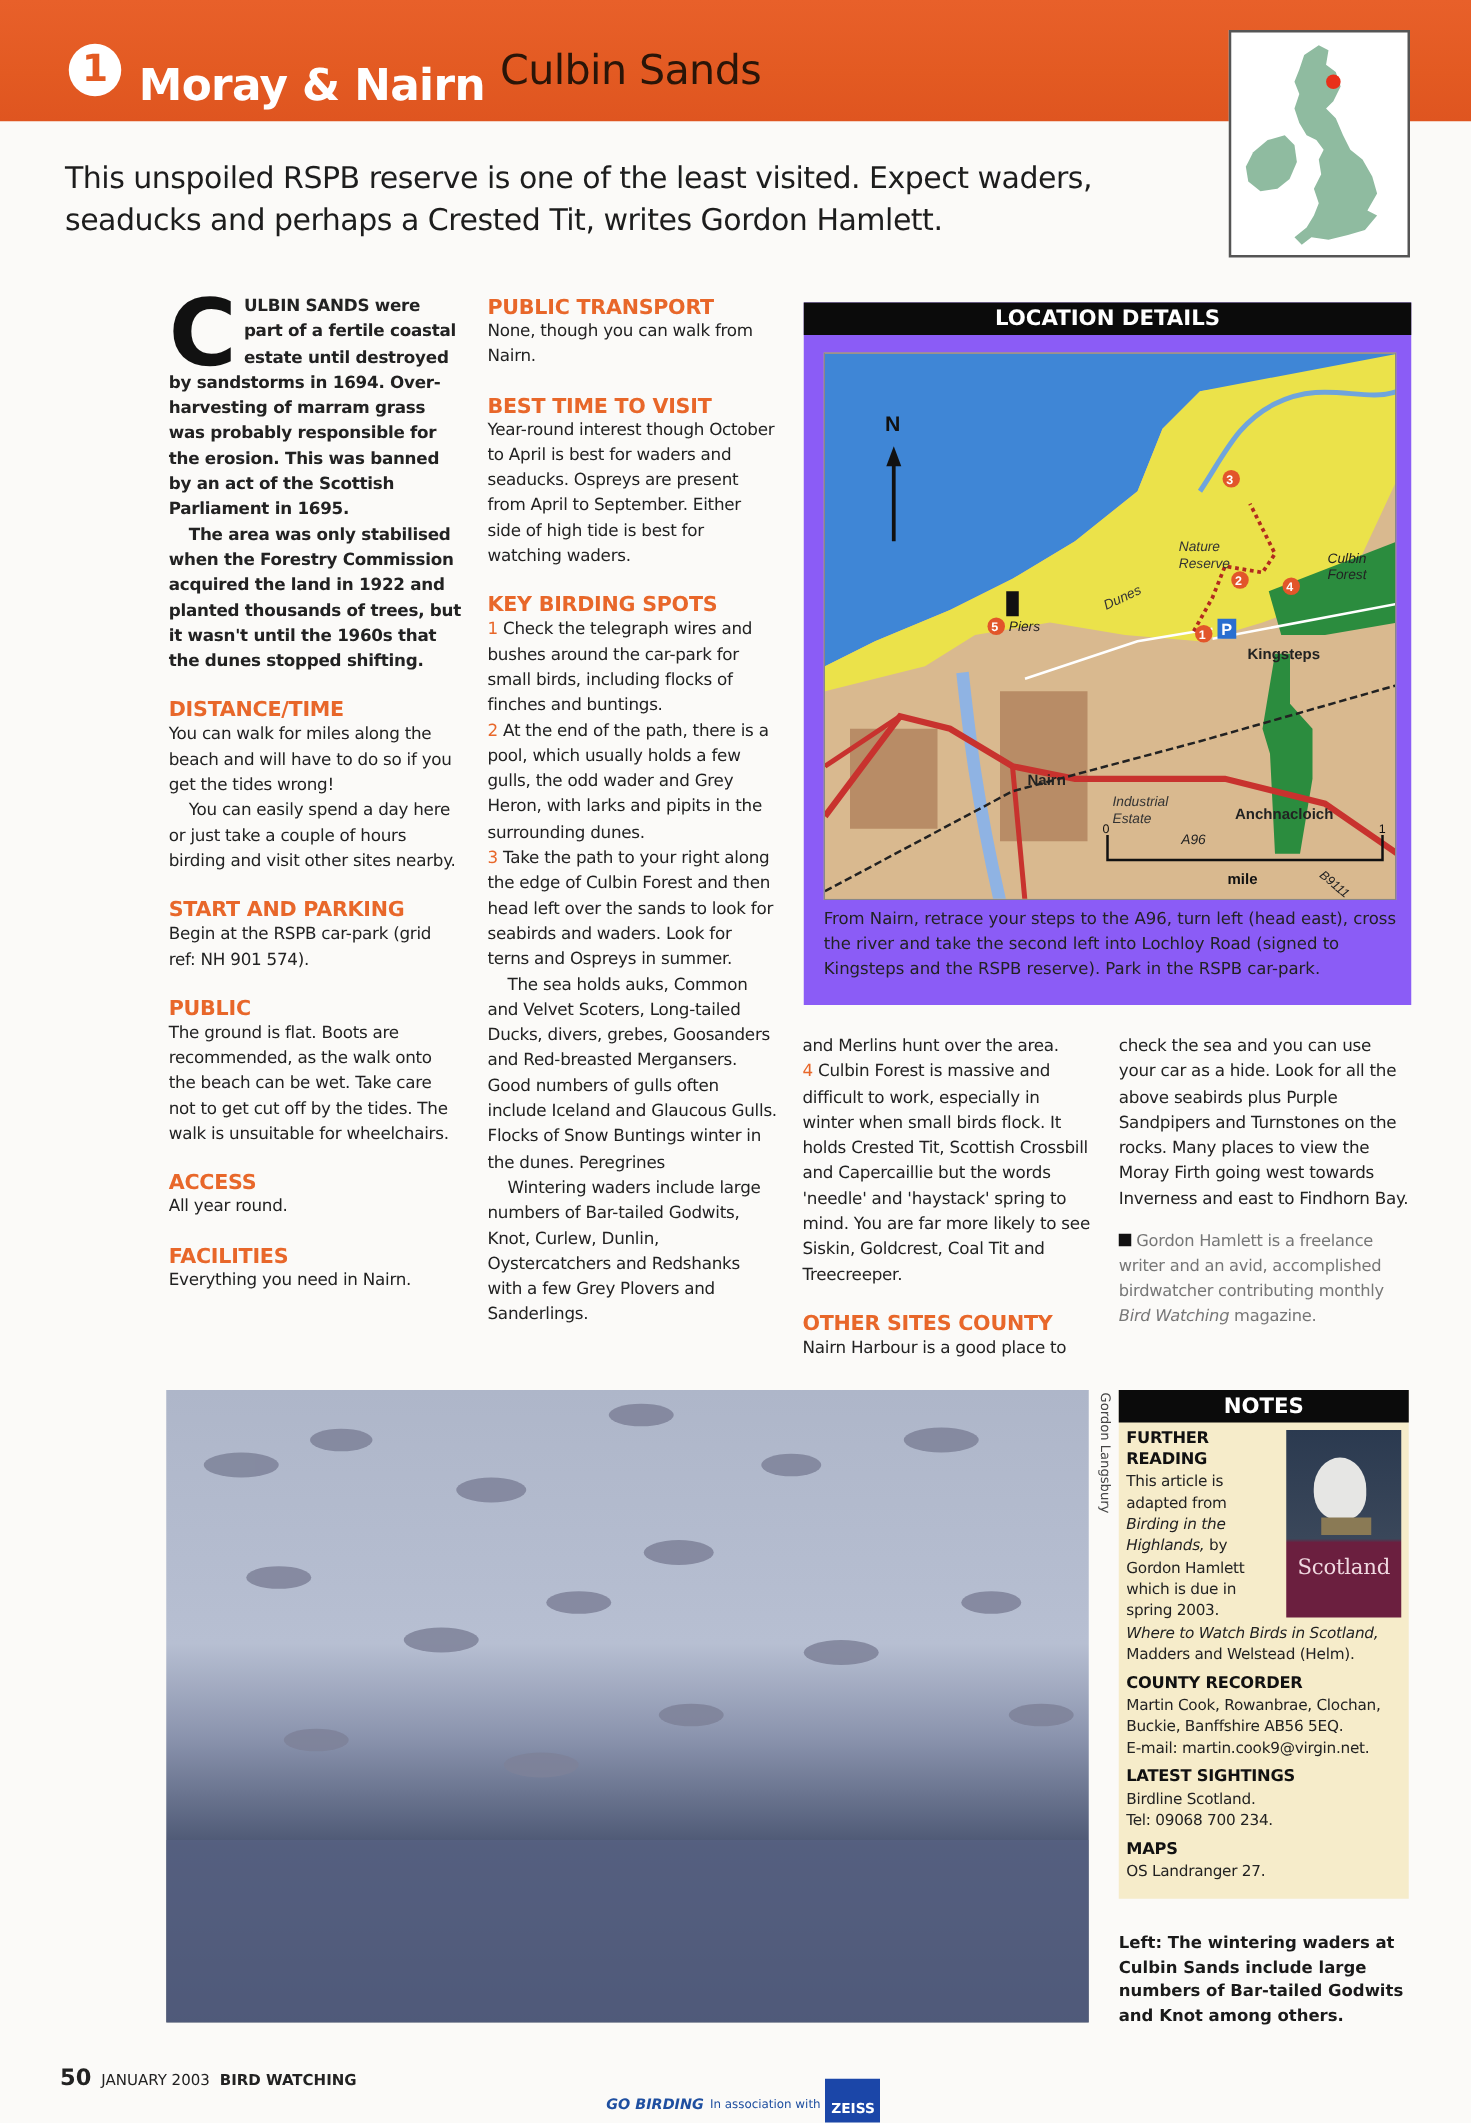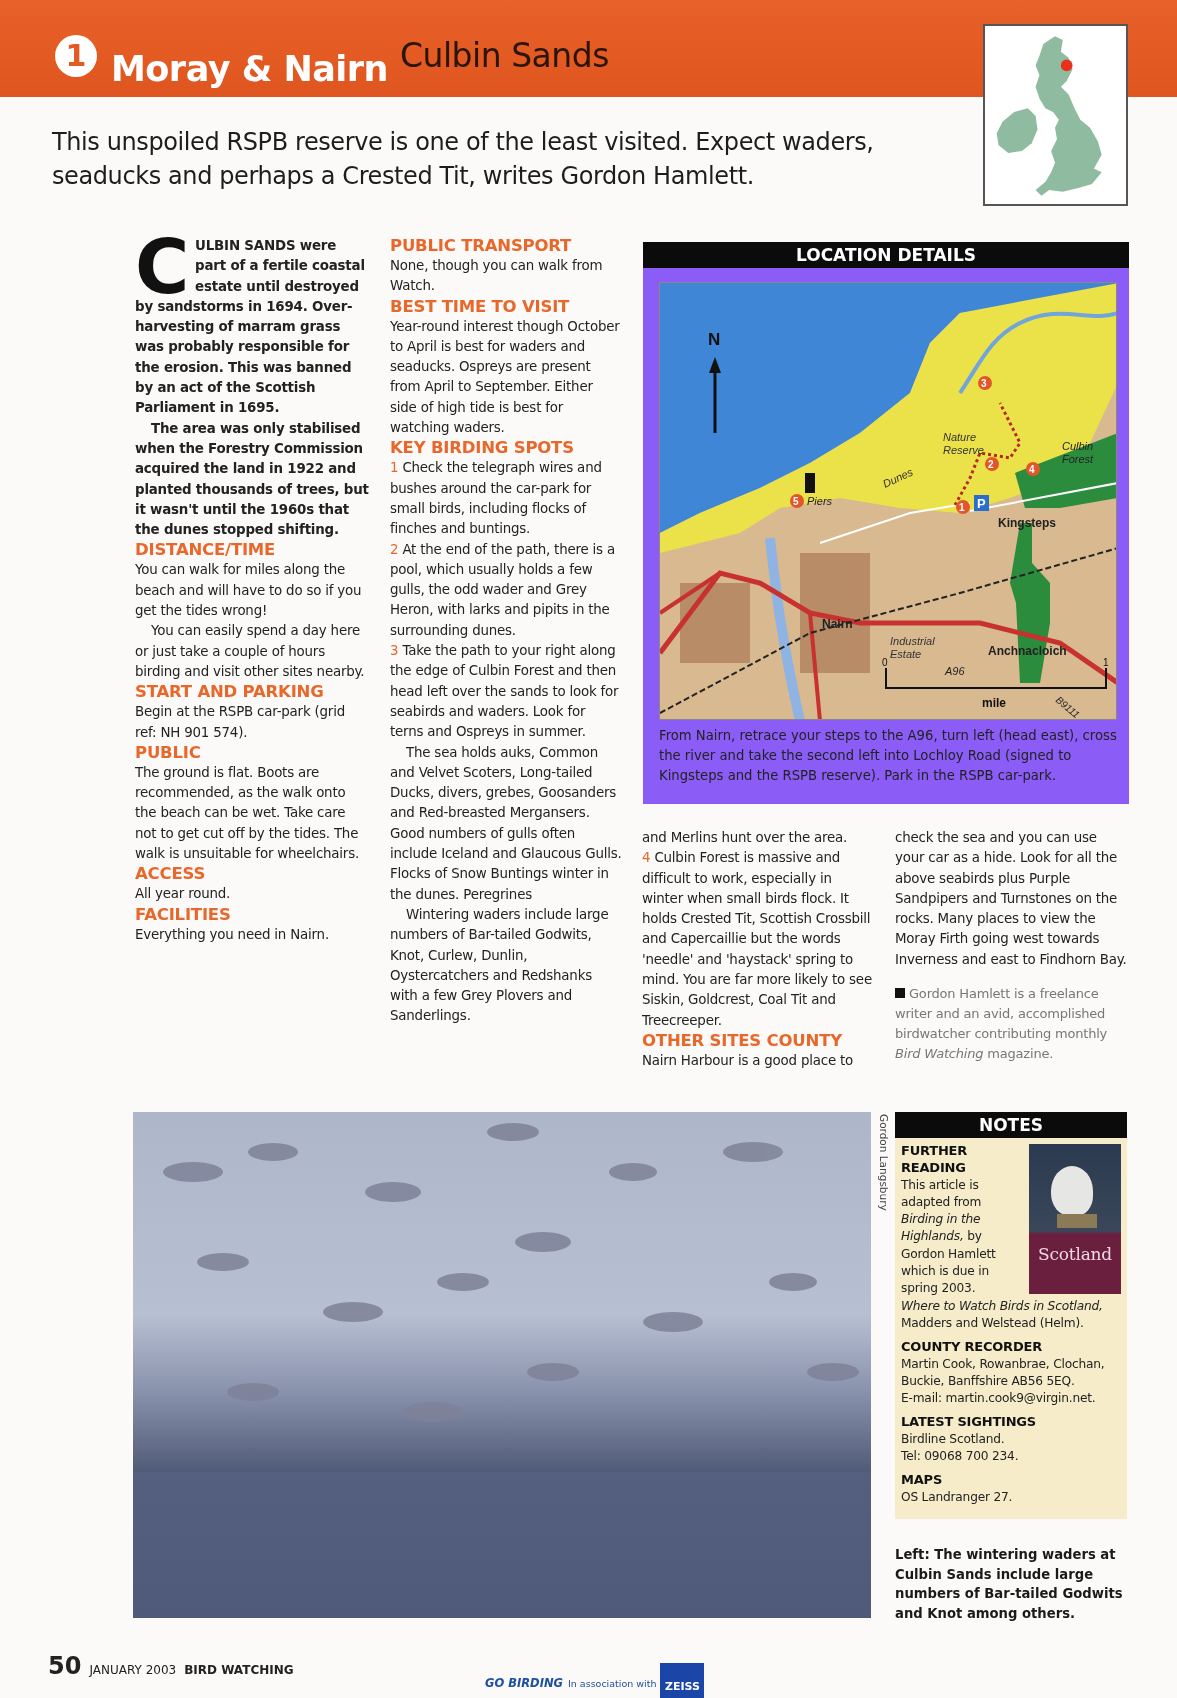--- a/index.html
+++ b/index.html
@@ -25,21 +25,21 @@
   .col1 { left: 135px; top: 236px; width: 235px; }
   .col2 { left: 390px; top: 236px; width: 232px; }
   .col3 { left: 642px; top: 828px; width: 230px; }
   .col4 { left: 895px; top: 828px; width: 235px; }
 
   .lead { font-weight: bold; font-size: 13.4px; line-height: 20.3px; }
   .dropcap { float: left; font-size: 74px; line-height: 58px; font-weight: bold; color: #111; margin: 2px 6px 0 0; }
   .lead p { text-indent: 0; }
   .lead p + p { text-indent: 16px; }
 
-  .hd { color: #e8672a; font-weight: bold; font-size: 16.5px; line-height: 20px; letter-spacing: -0.2px; }
+  .hd { color: #e8672a; font-weight: bold; font-size: 16.5px; line-height: 20px; margin-top: 18px; letter-spacing: -0.2px; }
   .hd.first { margin-top: 0; }
   .indent { text-indent: 16px; }
   .spot { color: #e8672a; }
 
   .byline { color: #777; margin-top: 14px; font-size: 13px; line-height: 20px; }
   .byline .sq { display: inline-block; width: 10px; height: 10px; background: #111; margin-right: 4px; vertical-align: 0; }
   .byline i { font-style: italic; }
 
   .loc { position: absolute; left: 643px; top: 242px; width: 486px; height: 562px; background: #8b5cf6; }
   .loc-hd { background: #0b0b0b; color: #fff; font-weight: bold; font-size: 17px; text-align: center; height: 26px; line-height: 26px; }
@@ -61,21 +61,21 @@
   .notes-body .sec { margin-top: 6px; }
   .book { float: right; width: 92px; height: 150px; margin: 2px 0 2px 4px; background: linear-gradient(180deg, #2b3a50 0%, #3a475a 58%, #6b1f3f 60%, #6b1f3f 100%); position: relative; }
   .book .bird { position: absolute; left: 22px; top: 22px; width: 42px; height: 50px; background: #e6e6e4; border-radius: 50% 50% 40% 45%; }
   .book .perch { position: absolute; left: 28px; top: 70px; width: 40px; height: 14px; background: #8a7a55; }
   .book .title { position: absolute; left: 0; width: 100%; top: 102px; text-align: center; color: #f0d8e0; font-family: "DejaVu Serif", serif; font-size: 17px; }
   .notes-body i { font-style: italic; margin-top: 48px; }
 
   .caption { position: absolute; left: 895px; top: 1545px; width: 235px; font-weight: bold; font-size: 13.2px; line-height: 19.5px; color: #1a1a1a; }
 
   .footer { position: absolute; left: 48px; top: 1652px; font-size: 12px; color: #222; white-space: nowrap; display: flex; align-items: baseline; }
-  .footer .pg { font-weight: bold; font-size: 24px; margin-right: 8px; }
+  .footer .pg { font-weight: bold; font-size: 18px; margin-right: 8px; }
   .footer .issue { margin-right: 8px; }
   .footer .mag { font-weight: bold; }
   .gobird { position: absolute; left: 485px; top: 1657px; display: flex; align-items: center; white-space: nowrap; font-size: 11.5px; }
   .gobird .gb { color: #1f4fa0; font-weight: bold; font-style: italic; margin-right: 5px; }
   .gobird .assoc { color: #1f4fa0; font-size: 9.5px; margin-right: 4px; }
   .zeiss { width: 44px; height: 46px; background: #1b46a8; color: #fff; font-weight: bold; font-size: 11px; display: flex; align-items: center; justify-content: center; margin-top: 6px; }
 </style>
 </head>
 <body>
 
@@ -115,21 +115,21 @@
 
   <div class="hd">ACCESS</div>
   <p>All year round.</p>
 
   <div class="hd">FACILITIES</div>
   <p>Everything you need in Nairn.</p>
 </div>
 
 <div class="col col2">
   <div class="hd first">PUBLIC TRANSPORT</div>
-  <p>None, though you can walk from Watch.</p>
+  <p>None, though you can walk from Nairn.</p>
 
   <div class="hd">BEST TIME TO VISIT</div>
   <p>Year-round interest though October to April is best for waders and seaducks. Ospreys are present from April to September. Either side of high tide is best for watching waders.</p>
 
   <div class="hd">KEY BIRDING SPOTS</div>
   <p><span class="spot">1</span><span> Check the telegraph wires and bushes around the car-park for small birds, including flocks of finches and buntings.</span></p>
   <p><span class="spot">2</span><span> At the end of the path, there is a pool, which usually holds a few gulls, the odd wader and Grey Heron, with larks and pipits in the surrounding dunes.</span></p>
   <p><span class="spot">3</span><span> Take the path to your right along the edge of Culbin Forest and then head left over the sands to look for seabirds and waders. Look for terns and Ospreys in summer.</span></p>
   <p class="indent">The sea holds auks, Common and Velvet Scoters, Long-tailed Ducks, divers, grebes, Goosanders and Red-breasted Mergansers. Good numbers of gulls often include Iceland and Glaucous Gulls. Flocks of Snow Buntings winter in the dunes. Peregrines</p>
   <p class="indent">Wintering waders include large numbers of Bar-tailed Godwits, Knot, Curlew, Dunlin, Oystercatchers and Redshanks with a few Grey Plovers and Sanderlings.</p>

